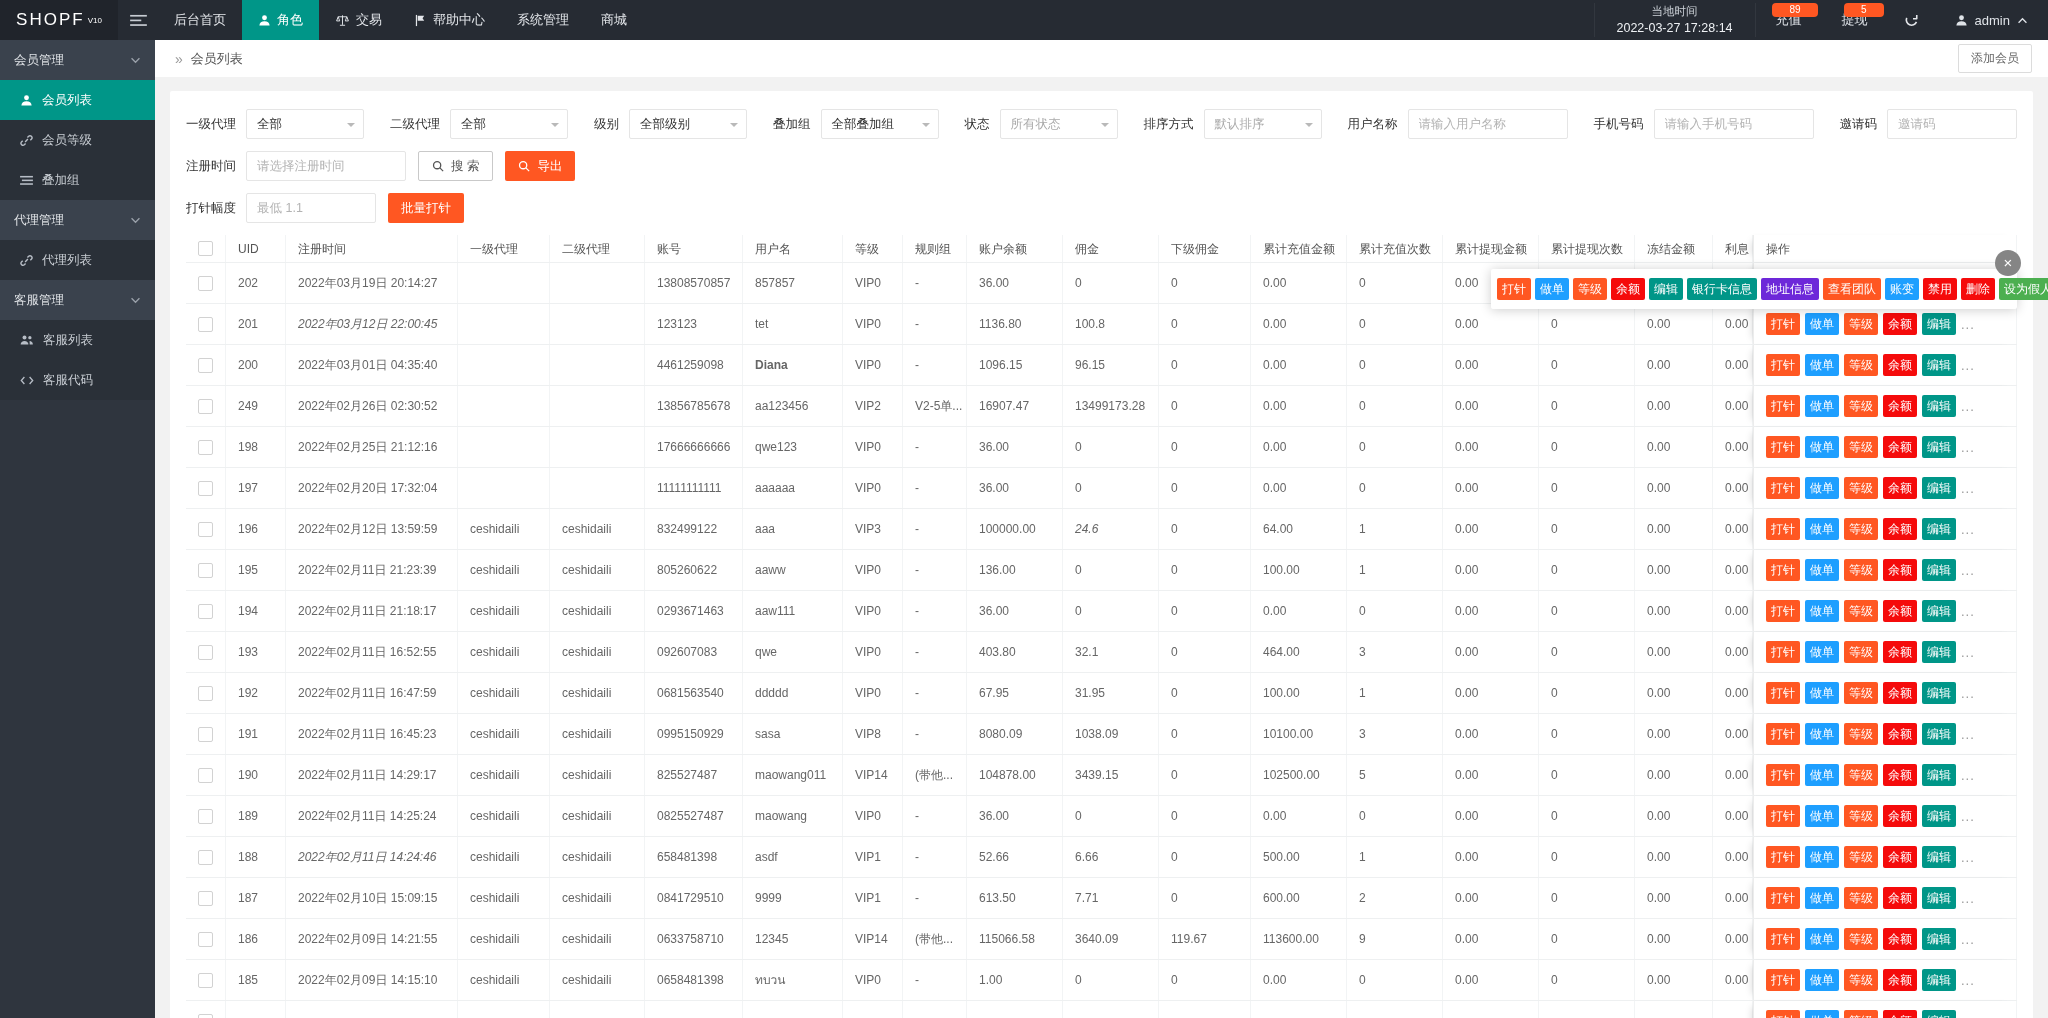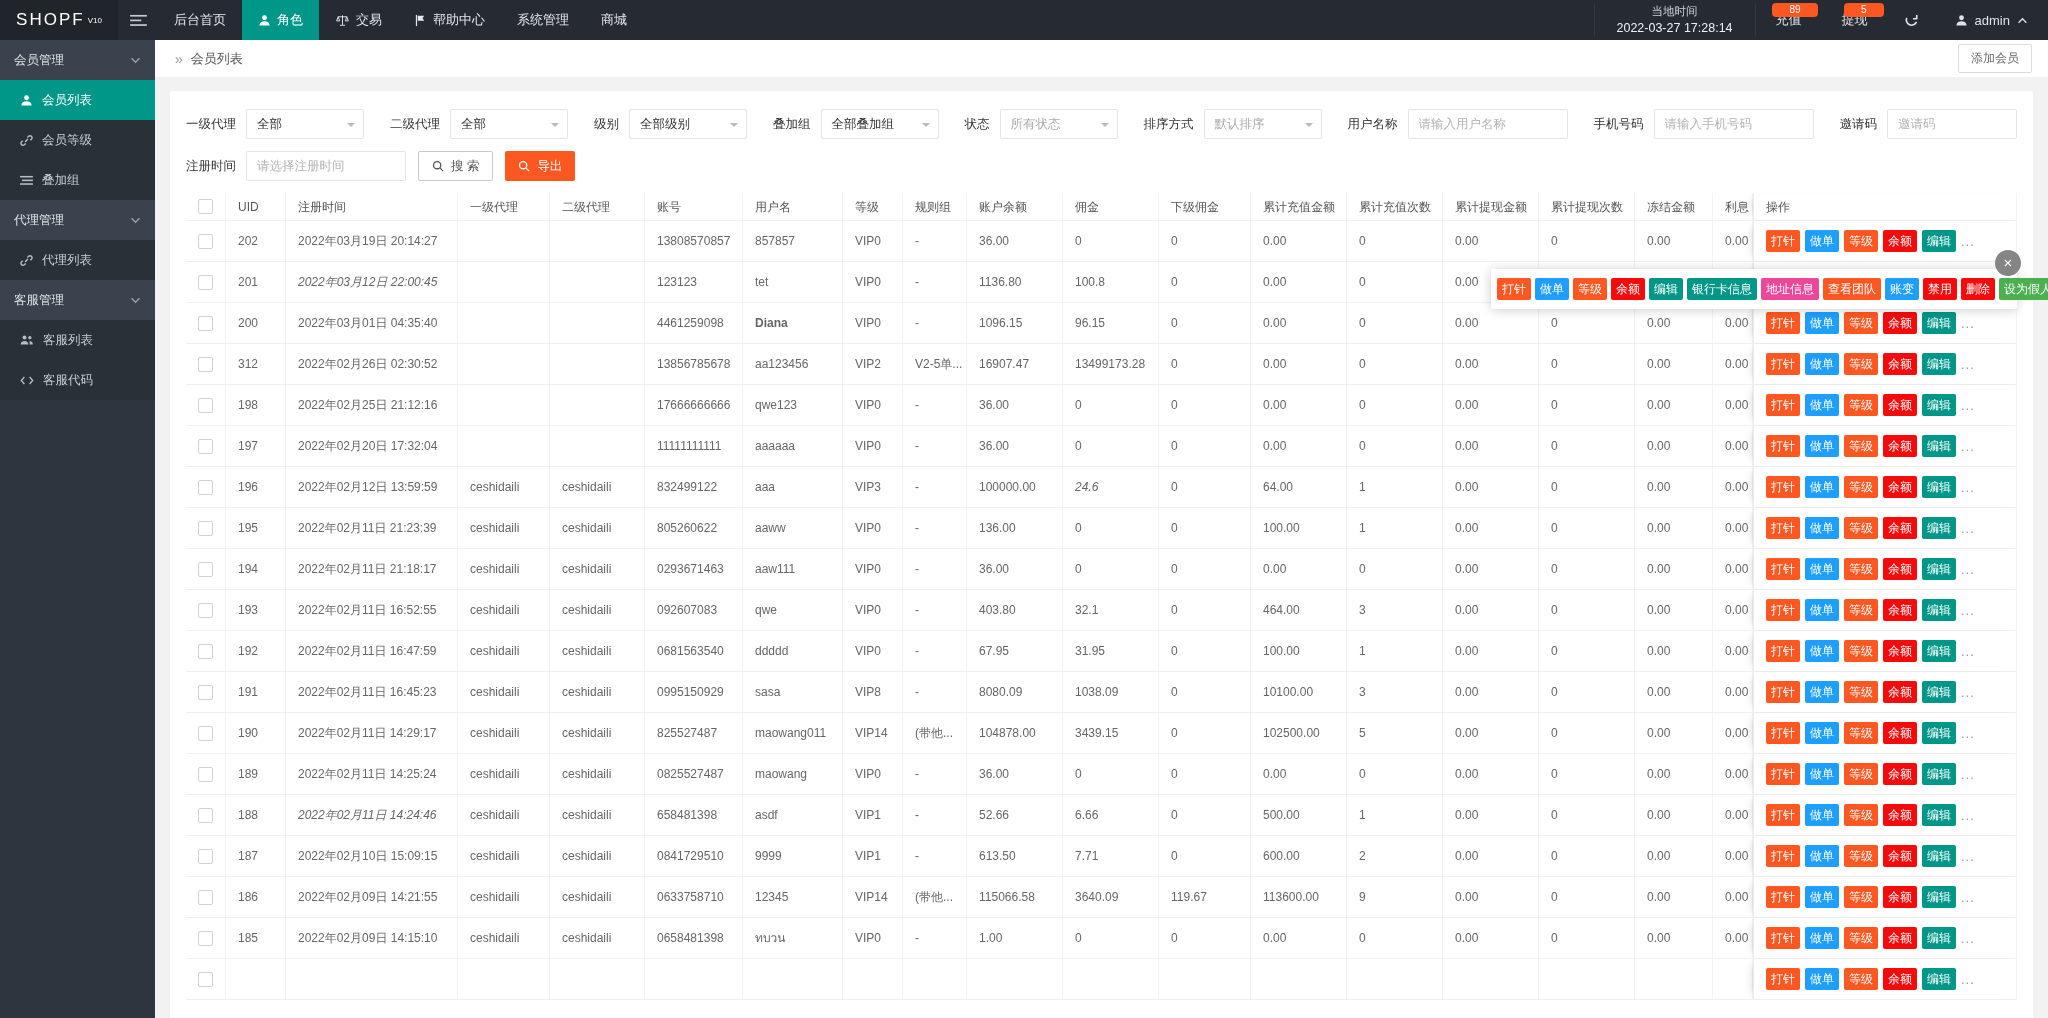--- a/index.html
+++ b/index.html
@@ -361,20 +361,27 @@
           <span class="sic" id="search-ic2">
               <svg viewBox="0 0 14 14" width="12" height="12" fill="none" stroke="currentColor" stroke-width="1.5">
                 <circle cx="6" cy="6" r="4.2"></circle>
                 <path d="M9.2 9.2L13 13"></path>
               </svg>
             </span>
           <span>导出</span>
         </button>
       </div>
 
+      <div class="f-row f-row3">
+        <div class="f-group">
+          <span class="f-label">打针幅度</span>
+          <input class="f-inp w130" placeholder="最低 1.1" style="">
+        </div>
+        <button class="btn-batch">批量打针</button>
+      </div>
 
       <div class="table">
         <div class="t-row t-head" id="thead">
             <div class="t-cell c-check" style="width: 40px;">
               <div class="cb"></div>
             </div>
             <div class="t-cell" style="width: 60px;">UID</div>
             <div class="t-cell" style="width: 172px;">注册时间</div>
             <div class="t-cell" style="width: 92px;">一级代理</div>
             <div class="t-cell" style="width: 95px;">二级代理</div>
@@ -481,21 +488,21 @@
                 <span class="abtn" style="background: rgb(255, 87, 34);">等级</span>
                 <span class="abtn" style="background: rgb(245, 11, 11);">余额</span>
                 <span class="abtn" style="background: rgb(0, 150, 136);">编辑</span>
                 <span class="more">...</span>
               </div>
             </div>
             <div class="t-row">
               <div class="t-cell c-check" style="width: 40px;">
                 <div class="cb"></div>
               </div>
-              <div class="t-cell" style="width: 60px;">312</div>
+              <div class="t-cell" style="width: 60px;">249</div>
               <div class="t-cell" style="width: 172px;">2022年02月26日 02:30:52</div>
               <div class="t-cell" style="width: 92px;"></div>
               <div class="t-cell" style="width: 95px;"></div>
               <div class="t-cell" style="width: 98px;">13856785678</div>
               <div class="t-cell" style="width: 100px;">aa123456</div>
               <div class="t-cell" style="width: 60px;">VIP2</div>
               <div class="t-cell" style="width: 64px;">V2-5单...</div>
               <div class="t-cell" style="width: 96px;">16907.47</div>
               <div class="t-cell" style="width: 96px;">13499173.28</div>
               <div class="t-cell" style="width: 92px;">0</div>
@@ -967,21 +974,21 @@
           </div>
       </div>
 
       <div class="popup" id="popup">
           <span class="abtn" style="background: rgb(255, 87, 34);">打针</span>
           <span class="abtn" style="background: rgb(30, 159, 255);">做单</span>
           <span class="abtn" style="background: rgb(255, 87, 34);">等级</span>
           <span class="abtn" style="background: rgb(245, 11, 11);">余额</span>
           <span class="abtn" style="background: rgb(0, 150, 136);">编辑</span>
           <span class="abtn" style="background: rgb(0, 150, 136);">银行卡信息</span>
-          <span class="abtn" style="background: #ec4899;">地址信息</span>
+          <span class="abtn" style="background: #6d28d9;">地址信息</span>
           <span class="abtn" style="background: rgb(255, 87, 34);">查看团队</span>
           <span class="abtn" style="background: rgb(30, 159, 255);">账变</span>
           <span class="abtn" style="background: rgb(245, 11, 11);">禁用</span>
           <span class="abtn" style="background: rgb(245, 11, 11);">删除</span>
           <span class="abtn" style="background: rgb(76, 175, 80);">设为假人</span>
         </div>
       <div class="popup-close">×</div>
     </div>
   </main>
 </div>

